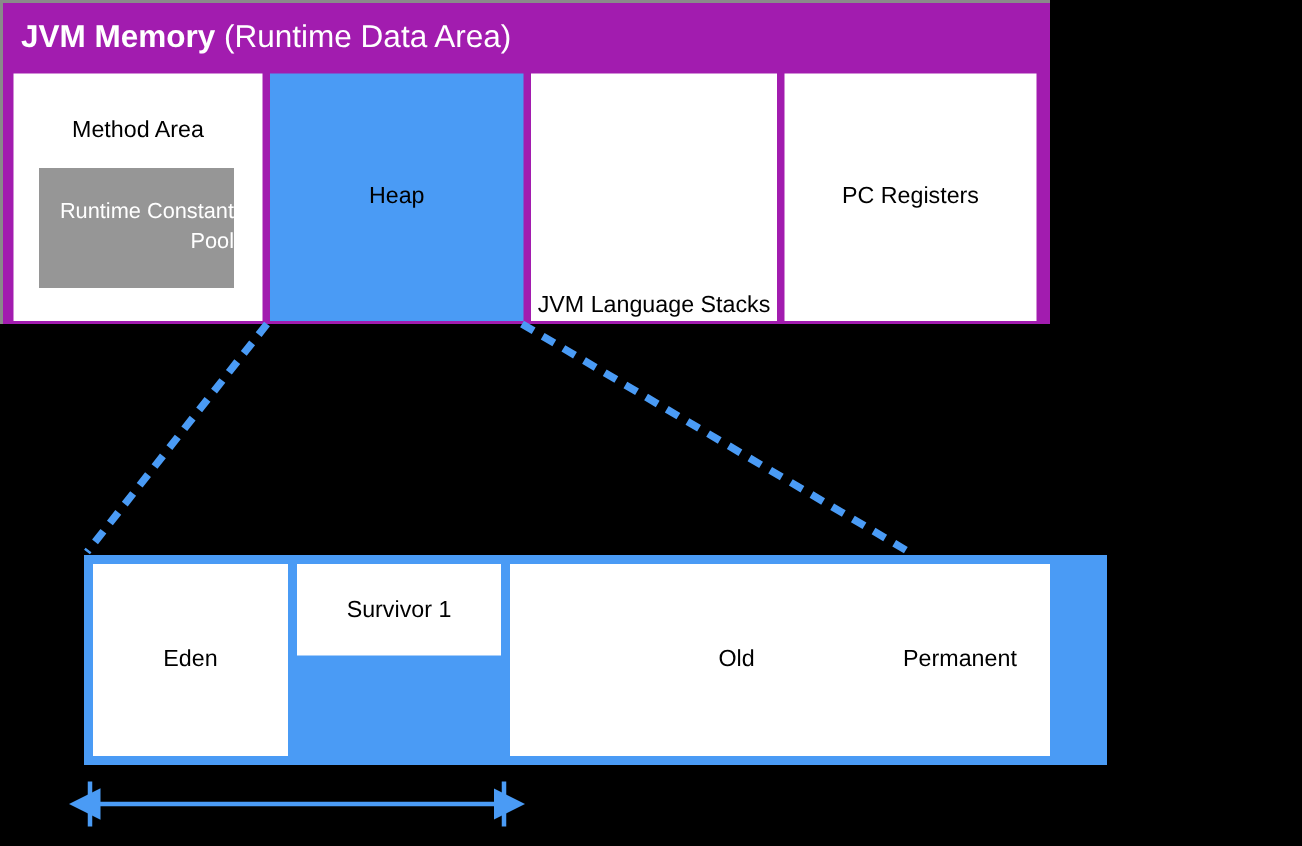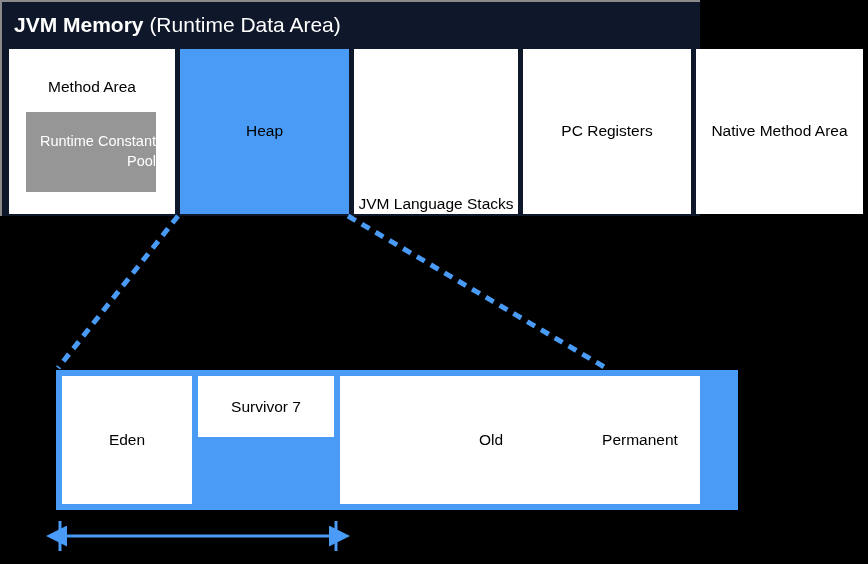--- a/index.html
+++ b/index.html
@@ -16,21 +16,21 @@
     -webkit-font-smoothing: antialiased;
   }
 
   
   #jvm-panel {
     position: absolute;
     left: 0px;
     top: 0px;
     width: 700px;
     height: 216px;
-    background: #0f172a;
+    background: #a21caf;
     box-sizing: border-box;
     border-top: 2px solid #8a8a8a;
     border-left: 2px solid #8a8a8a;
   }
 
   #jvm-title {
     position: absolute;
     left: 12px;
     top: 6px;
     width: 700px;
@@ -165,39 +165,36 @@
   </div>
 
   <div class="area-box" id="box-stacks">
     <span>JVM Language Stacks</span>
   </div>
 
   <div class="area-box" id="box-pc">
     <span>PC Registers</span>
   </div>
 
-  <div class="area-box" id="box-native">
-    <span>Native Method Area</span>
-  </div>
 
 </div>
 
 <svg id="connectors" viewBox="0 0 868 564" xmlns="http://www.w3.org/2000/svg">
   <line x1="178" y1="216" x2="58" y2="368" stroke="#4a9bf5" stroke-width="5" stroke-dasharray="9 7" stroke-linecap="butt"></line>
   <line x1="348" y1="216" x2="606" y2="368" stroke="#4a9bf5" stroke-width="5" stroke-dasharray="9 7" stroke-linecap="butt"></line>
 </svg>
 
 <div id="heap-detail">
 
   <div class="gen-box" id="gen-eden">
     <span>Eden</span>
   </div>
 
   <div class="gen-box" id="gen-survivor1">
-    <span>Survivor 7</span>
+    <span>Survivor 1</span>
   </div>
 
 
   <div class="gen-box" id="gen-old">
     <span>Old</span>
   </div>
 
   <div class="gen-box" id="gen-permanent">
     <span>Permanent</span>
   </div>

